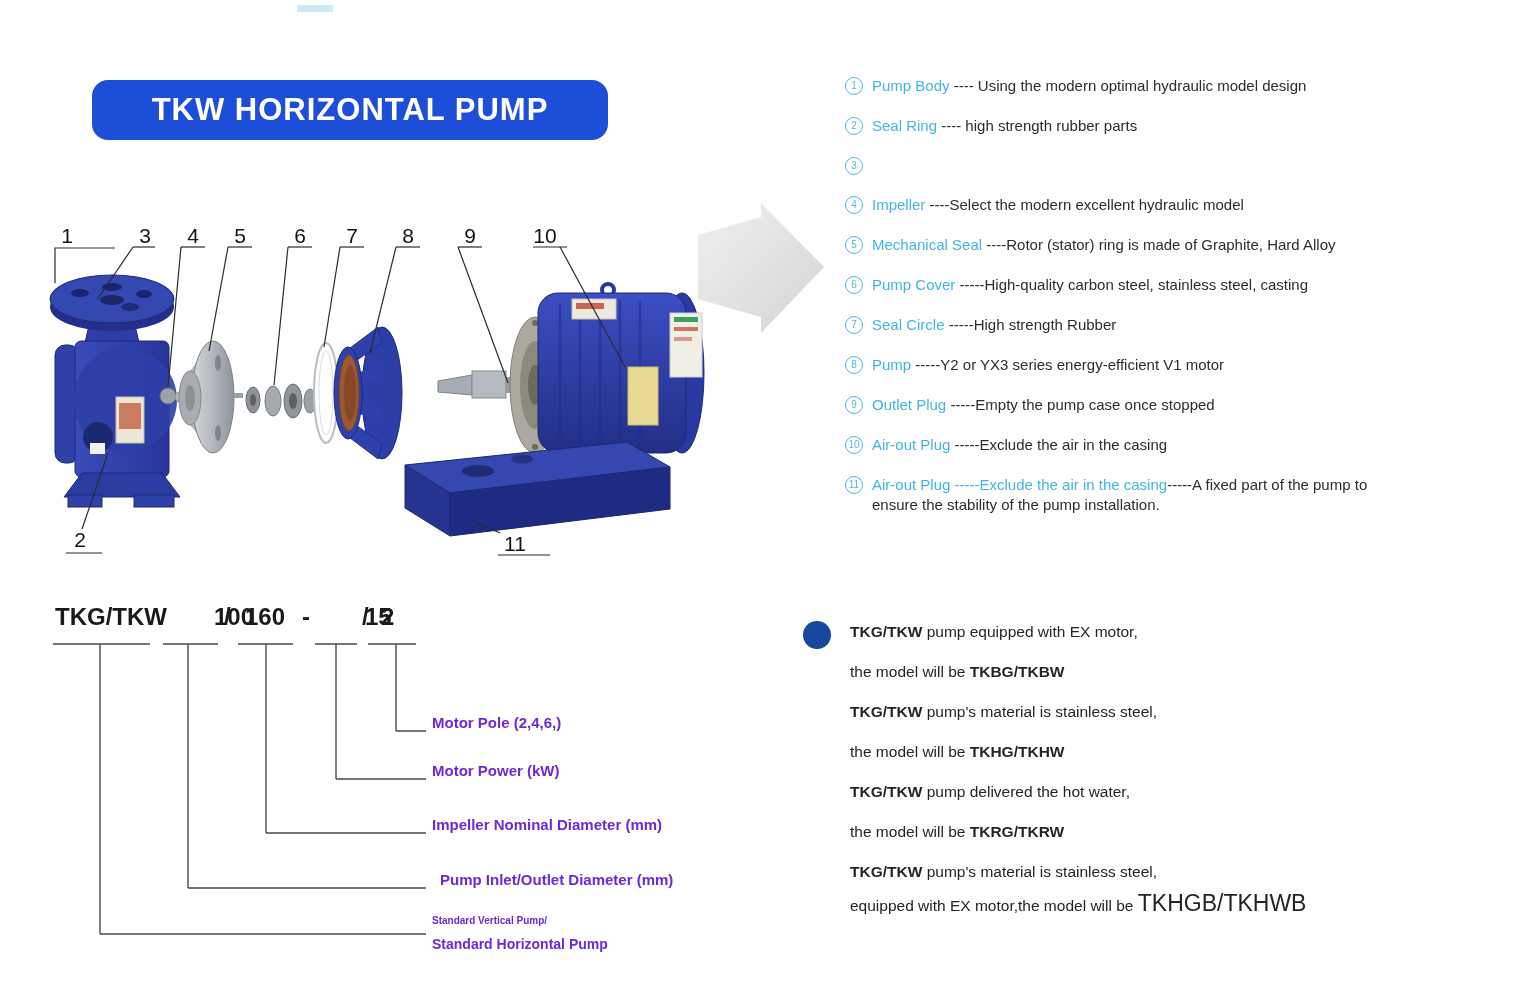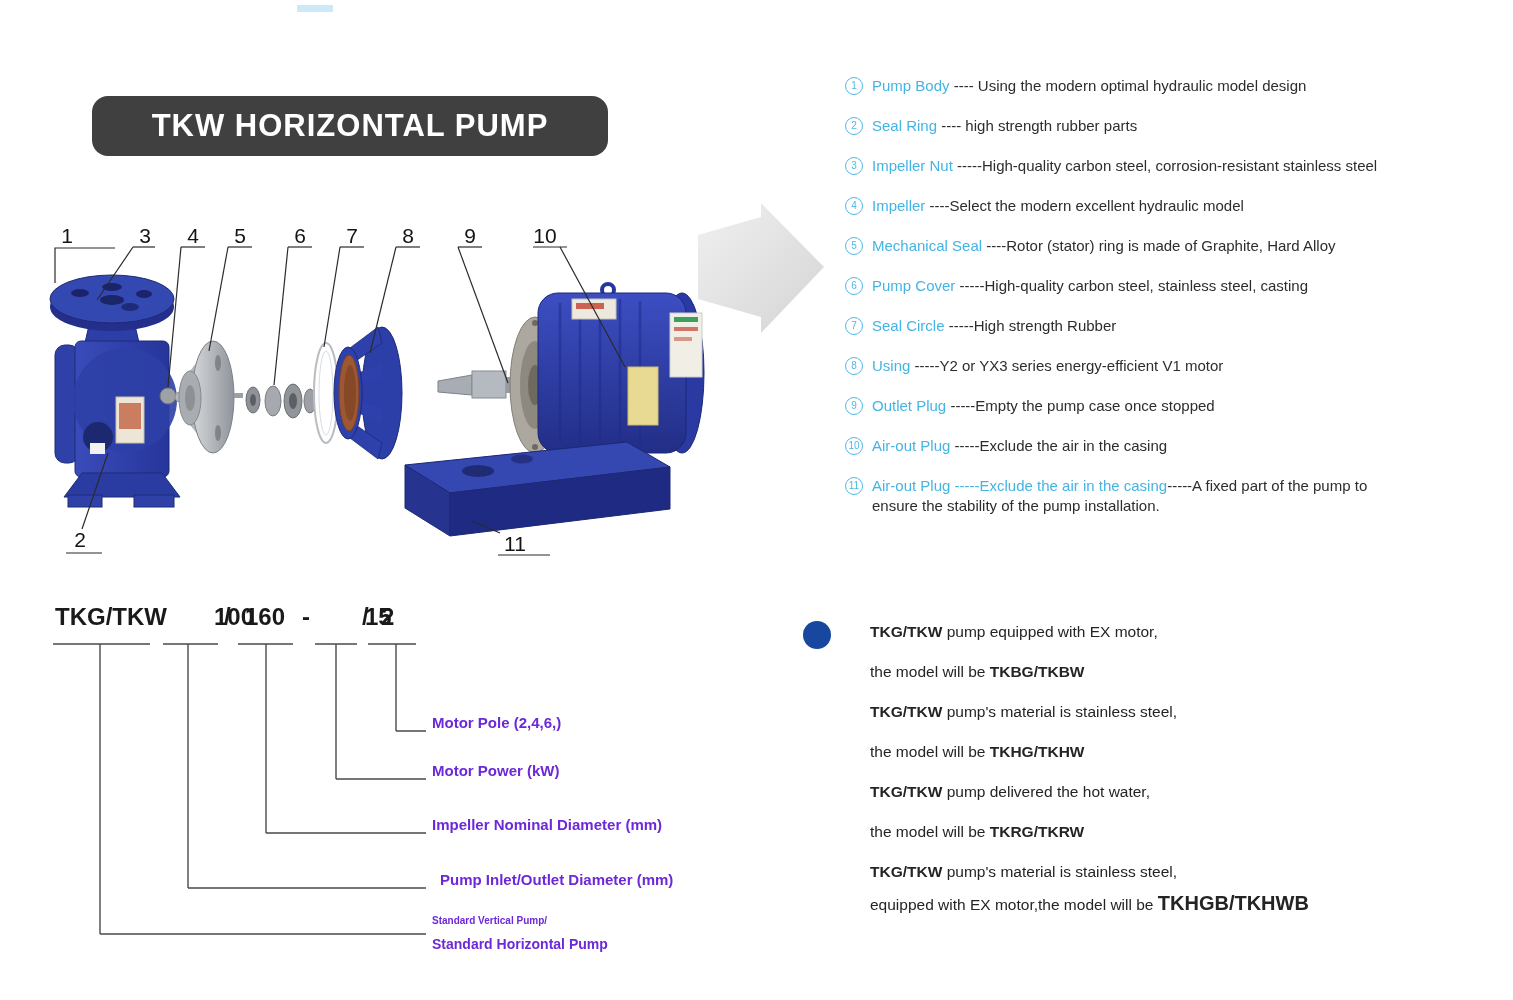--- a/index.html
+++ b/index.html
@@ -2,22 +2,22 @@
 <html><head>
 <meta charset="utf-8">
 <style>
   html,body{margin:0;padding:0;}
   body{
     width:1513px;height:1000px;position:relative;background:#ffffff;
     font-family:"Liberation Sans", sans-serif;overflow:hidden;color:#222;
   }
   .top-dash{position:absolute;left:297px;top:5px;width:36px;height:7px;background:#cde9f8;}
   .banner{
-    position:absolute;left:92px;top:80px;width:516px;height:60px;background:#404040;
-    border-radius:16px;display:flex;align-items:center;justify-content:center;margin-top:16px;
+    position:absolute;left:92px;top:80px;width:516px;height:60px;background:#1d4ed8;
+    border-radius:16px;display:flex;align-items:center;justify-content:center;
   }
   .banner span{color:#fff;font-size:31px;font-weight:bold;letter-spacing:1px;}
 
   .diagram-svg{position:absolute;left:30px;top:195px;}
 
   
   .parts-list{position:absolute;left:845px;top:76px;width:665px;}
   .part-item{display:flex;align-items:flex-start;margin-bottom:20px;font-size:15px;color:#2d2d2d;}
   .part-item .num{
     flex:0 0 auto;width:16px;height:16px;border:1px solid #4fb9e5;border-radius:50%;
@@ -41,25 +41,25 @@
   .code-label{position:absolute;left:432px;font-size:15px;font-weight:bold;color:#6d28d9;white-space:nowrap;}
   .cl0{top:714px;}
   .cl1{top:762px;text-align:center;}
   .cl2{top:816px;}
   .cl3{top:871px;margin-left:8px;}
   .cl4{top:915px;font-size:10px;}
   .cl5{top:936px;font-size:14px;}
 
   
   .note-bullet{position:absolute;left:803px;top:621px;width:28px;height:28px;border-radius:50%;background:#17479e;}
-  .notes{position:absolute;left:870px;top:622px;width:640px;}
+  .notes{position:absolute;left:850px;top:622px;width:640px;}
   .note-line{height:20px;line-height:20px;margin-bottom:20px;font-size:15.5px;color:#242424;white-space:nowrap;}
   .note-line:nth-child(7){margin-bottom:11px;}
   .note-line .b{font-weight:bold;}
-  .note-line .big{font-weight:bold;font-size:20px;}
+  .note-line .big{font-weight:normal;font-size:23px;}
 </style>
 </head>
 <body>
 
 <div class="top-dash"></div>
 
 <div class="banner">
   <span>TKW HORIZONTAL PUMP</span>
 </div>
 
@@ -227,23 +227,20 @@
     </div>
   </div>
     <div class="part-item">
     <span class="num">2</span>
     <div class="txt">
       <div class="l1"><span class="lbl">Seal Ring</span><span> ---- high strength rubber parts</span></div>
     </div>
   </div>
     <div class="part-item">
     <span class="num">3</span>
-    <div class="txt">
-      <div class="l1"><span class="lbl">Impeller Nut</span><span> -----High-quality carbon steel, corrosion-resistant stainless steel</span></div>
-    </div>
   </div>
     <div class="part-item">
     <span class="num">4</span>
     <div class="txt">
       <div class="l1"><span class="lbl">Impeller</span><span> ----Select the modern excellent hydraulic model</span></div>
     </div>
   </div>
     <div class="part-item">
     <span class="num">5</span>
     <div class="txt">
@@ -258,21 +255,21 @@
   </div>
     <div class="part-item">
     <span class="num">7</span>
     <div class="txt">
       <div class="l1"><span class="lbl">Seal Circle</span><span> -----High strength Rubber</span></div>
     </div>
   </div>
     <div class="part-item">
     <span class="num">8</span>
     <div class="txt">
-      <div class="l1"><span class="lbl">Using</span><span> -----Y2 or YX3 series energy-efficient V1 motor</span></div>
+      <div class="l1"><span class="lbl">Pump</span><span> -----Y2 or YX3 series energy-efficient V1 motor</span></div>
     </div>
   </div>
     <div class="part-item">
     <span class="num">9</span>
     <div class="txt">
       <div class="l1"><span class="lbl">Outlet Plug</span><span> -----Empty the pump case once stopped</span></div>
     </div>
   </div>
     <div class="part-item">
     <span class="num">10</span>

